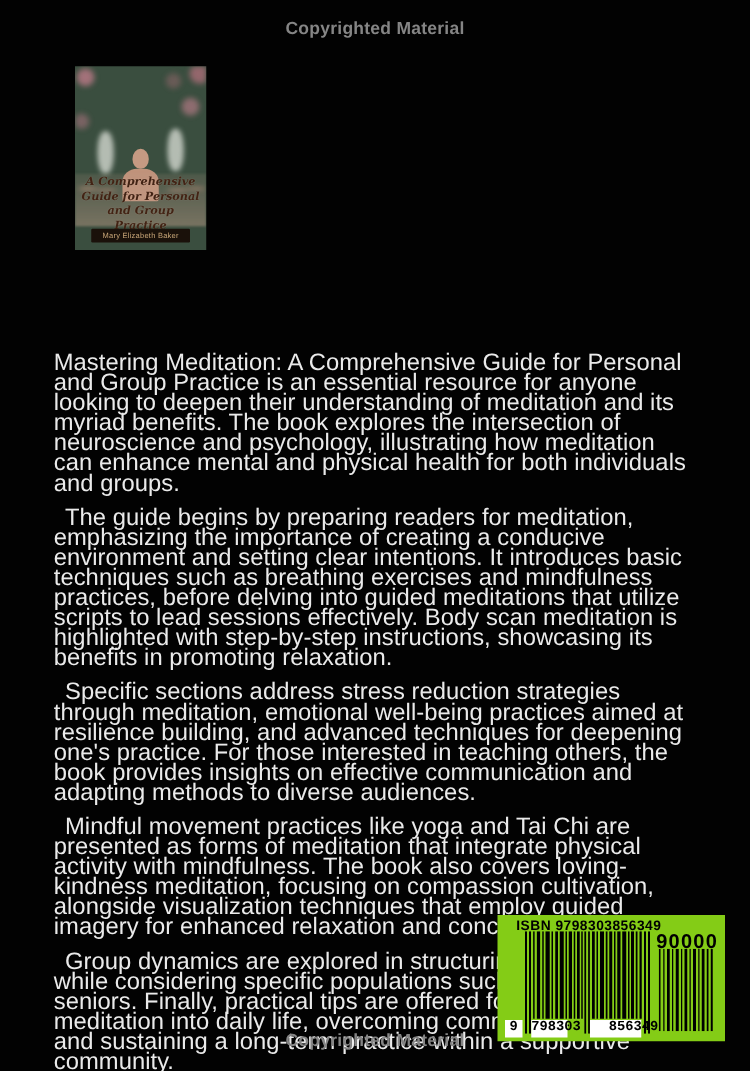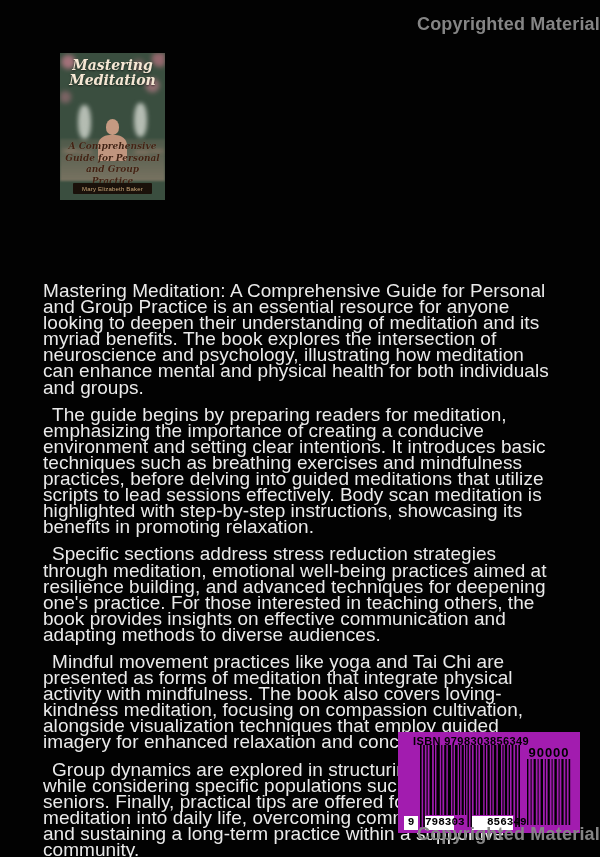--- a/index.html
+++ b/index.html
@@ -5,22 +5,22 @@
   * { margin:0; padding:0; box-sizing:border-box; }
   html,body { background:#000; }
   .page {
     position:relative; width:600px; height:857px;
     background:#020202; overflow:hidden;
     font-family:"Liberation Sans", sans-serif;
   }
 
   
   .watermark {
-    position:absolute; left:0; width:100%; text-align:right;
-    color:#858585; font-size:18px; font-weight:bold; letter-spacing:.2px;
+    position:absolute; left:0; width:100%; text-align:center;
+    color:#858585; font-size:14px; font-weight:bold; letter-spacing:.2px;
   }
   .watermark.top { top:14px; }
   .watermark.bottom { top:824px; }
 
   
   .cover {
     position:absolute; left:60px; top:53px; width:105px; height:147px;
     overflow:hidden; background:#3a4e3f;
   }
   .cover-bg {
@@ -94,31 +94,31 @@
   .description {
     position:absolute; left:43px; top:242px; width:516px;
     color:#eaeaea; font-size:19px; line-height:16.1px; letter-spacing:.05px;margin-top:41px;
   }
   .description p { margin:0 0 11px 0; }
   .description p + p { text-indent:9px; }
 
   
   .barcode-panel {
     position:absolute; left:398px; top:732px; width:182px; height:101px;
-    background:#a21caf; color:#000;
+    background:#84cc16; color:#000;
   }
   .isbn-label {
     position:absolute; left:15px; top:3px;
     font-size:11px; font-weight:bold; letter-spacing:.4px;
   }
   .barcode-main { position:absolute; left:22px; top:13px; width:100px; height:82px; }
   .barcode-supplement { position:absolute; left:129px; top:27px; width:44px; height:66px; }
   .price-code {
     position:absolute; left:127px; top:13px; width:48px; text-align:center;
-    font-size:13px; letter-spacing:1px; font-weight:bold;
+    font-size:16px; letter-spacing:1px; font-weight:bold;
   }
   .bc-digits {
     position:absolute; top:84px; height:14px;
     font-family:"Liberation Mono", monospace; font-size:11px; font-weight:bold;
     text-align:center; background:#fff; line-height:13px;
   }
   .bc-digit-first { left:6px;  width:14px; }
   .bc-group1      { left:27px; width:29px; }
   .bc-group2      { left:74px; width:41px;padding-left:15px; }
   svg rect { fill:#000; }
@@ -133,24 +133,20 @@
   <div class="cover">
     <div class="cover-bg"></div>
     <div class="cover-flowers"></div>
     <div class="cover-topiary left"></div>
     <div class="cover-topiary right"></div>
     <div class="cover-grouprow"></div>
     <div class="cover-hair"></div>
     <div class="cover-head"></div>
     <div class="cover-figure"></div>
     <div class="cover-lowerhaze"></div>
-    <div class="cover-title">
-      <div>Mastering</div>
-      <div>Meditation</div>
-    </div>
     <div class="cover-subtitle">A Comprehensive Guide for Personal and Group Practice</div>
     <div class="cover-authorbar">
       <span>Mary Elizabeth Baker</span>
     </div>
   </div>
 
   <div class="description">
     <p>Mastering Meditation: A Comprehensive Guide for Personal and Group Practice is an essential resource for anyone looking to deepen their understanding of meditation and its myriad benefits. The book explores the intersection of neuroscience and psychology, illustrating how meditation can enhance mental and physical health for both individuals and groups.</p>
     <p>The guide begins by preparing readers for meditation, emphasizing the importance of creating a conducive environment and setting clear intentions. It introduces basic techniques such as breathing exercises and mindfulness practices, before delving into guided meditations that utilize scripts to lead sessions effectively. Body scan meditation is highlighted with step-by-step instructions, showcasing its benefits in promoting relaxation.</p>
     <p>Specific sections address stress reduction strategies through meditation, emotional well-being practices aimed at resilience building, and advanced techniques for deepening one's practice. For those interested in teaching others, the book provides insights on effective communication and adapting methods to diverse audiences.</p>

